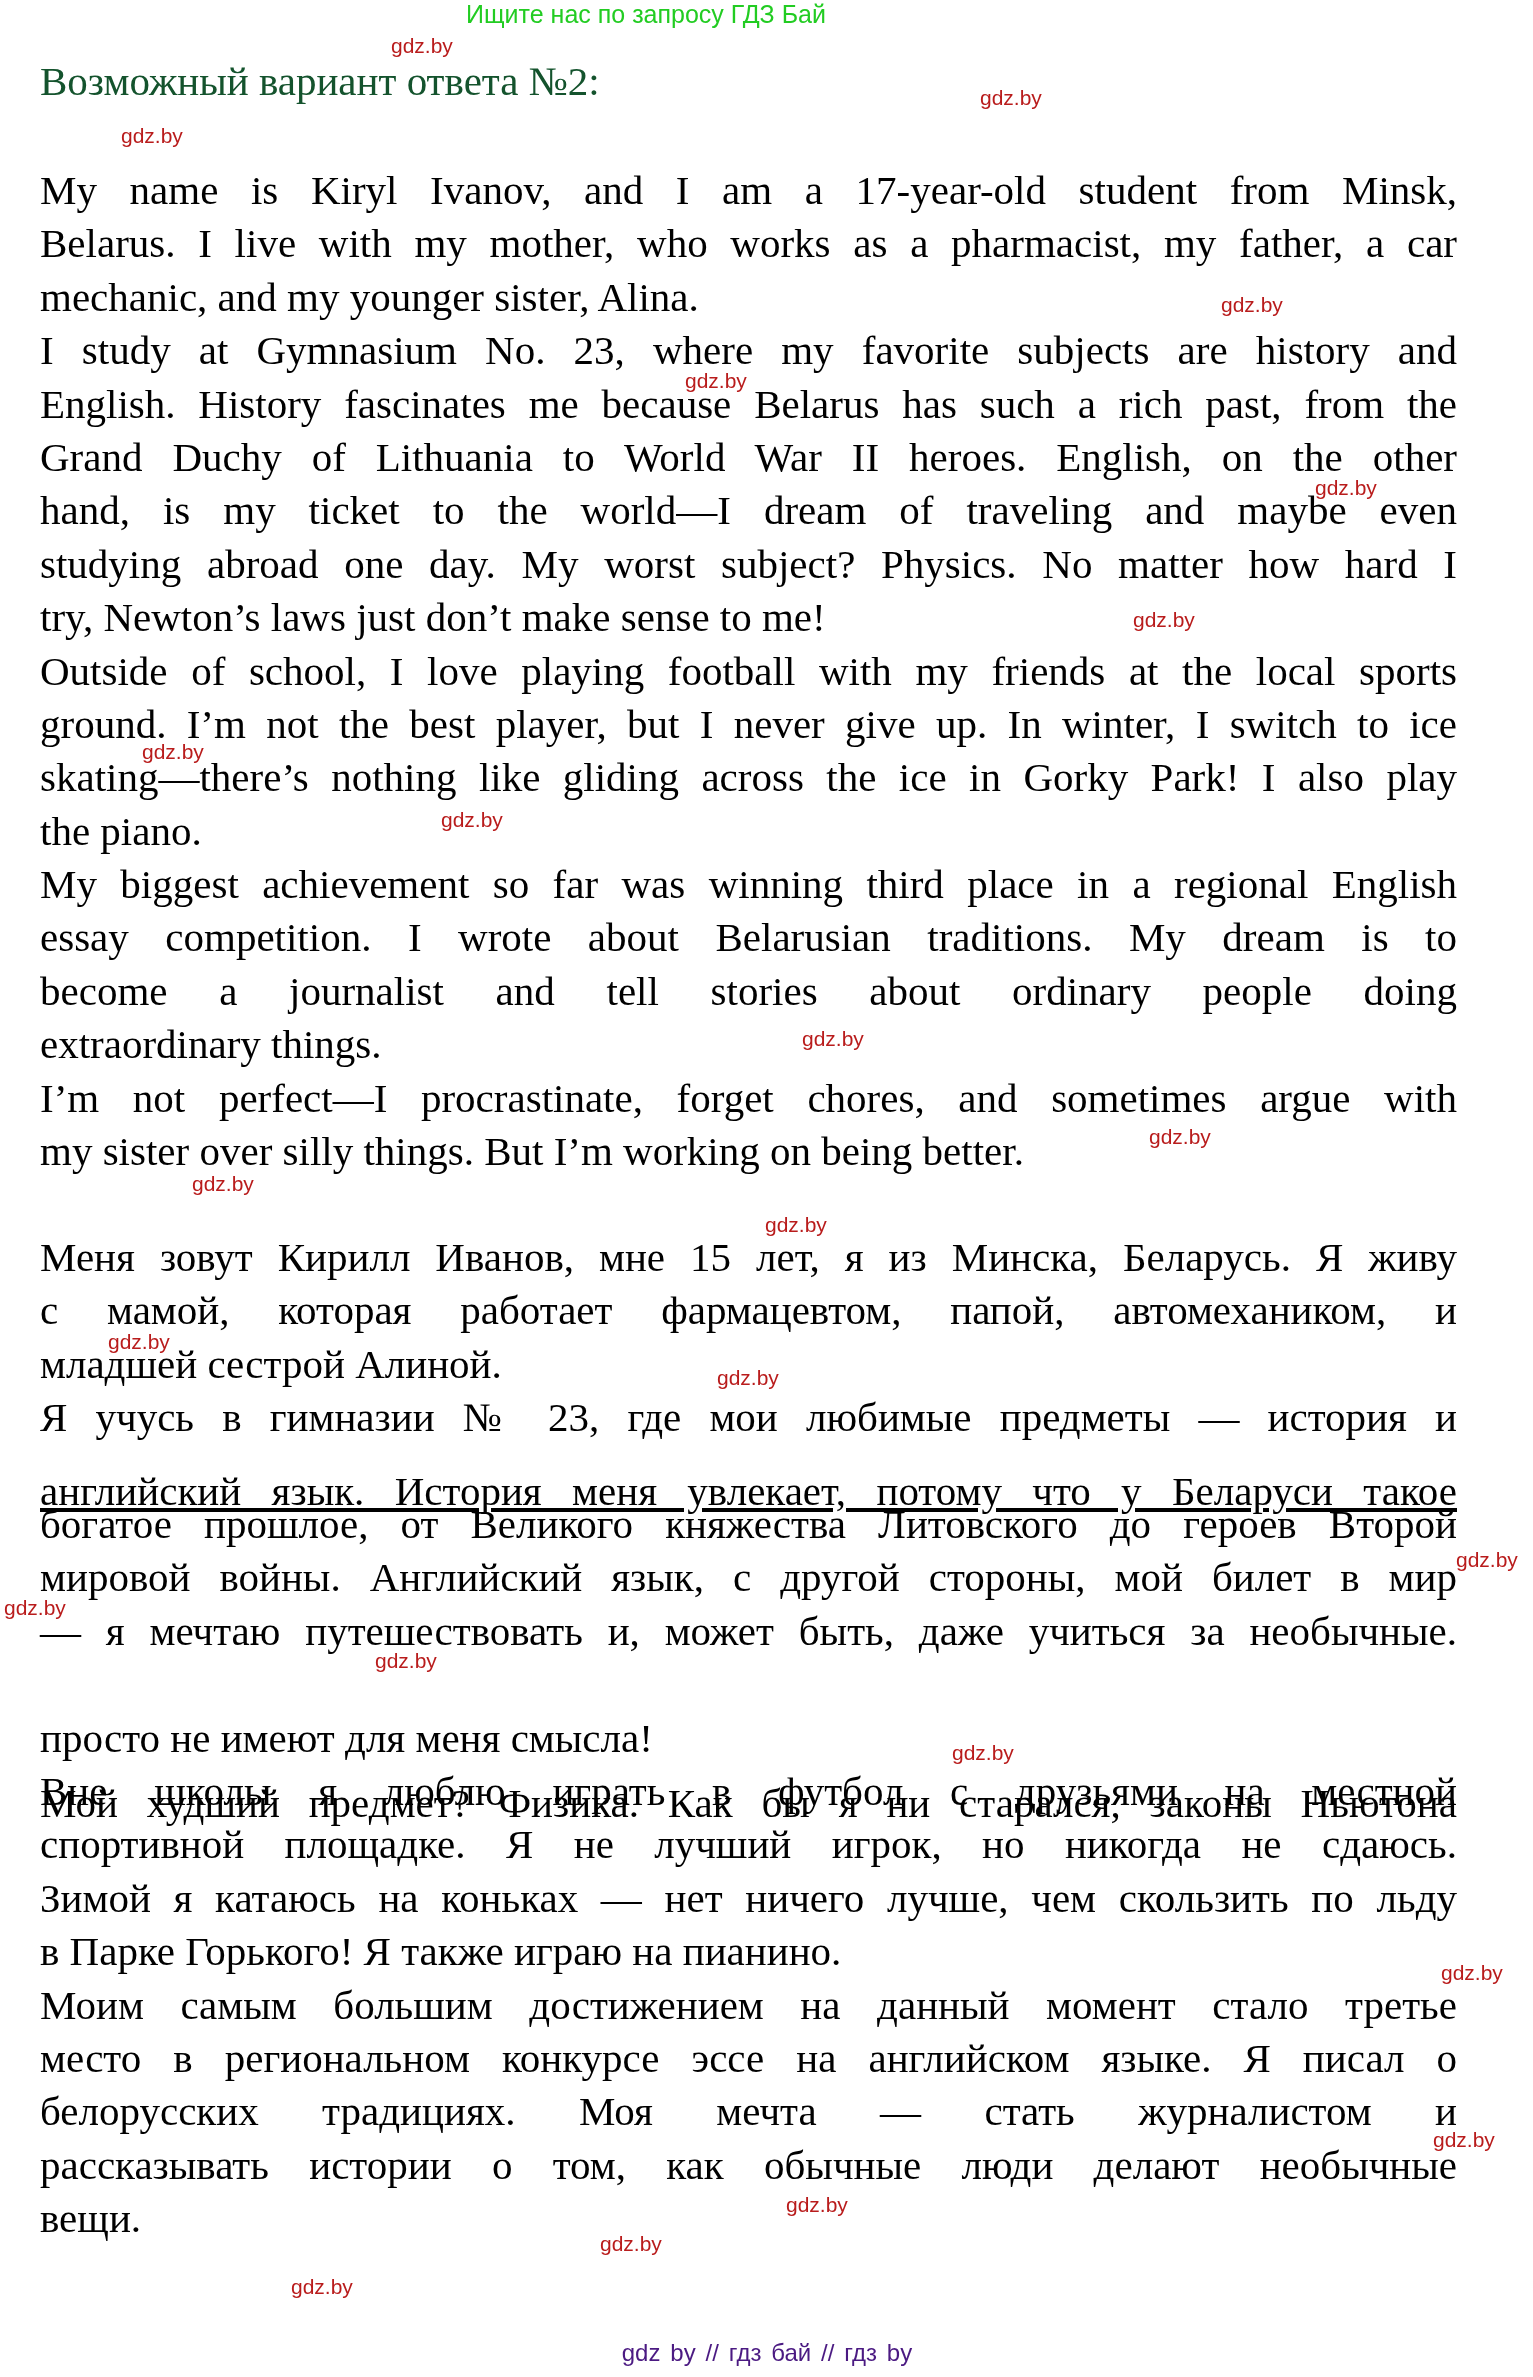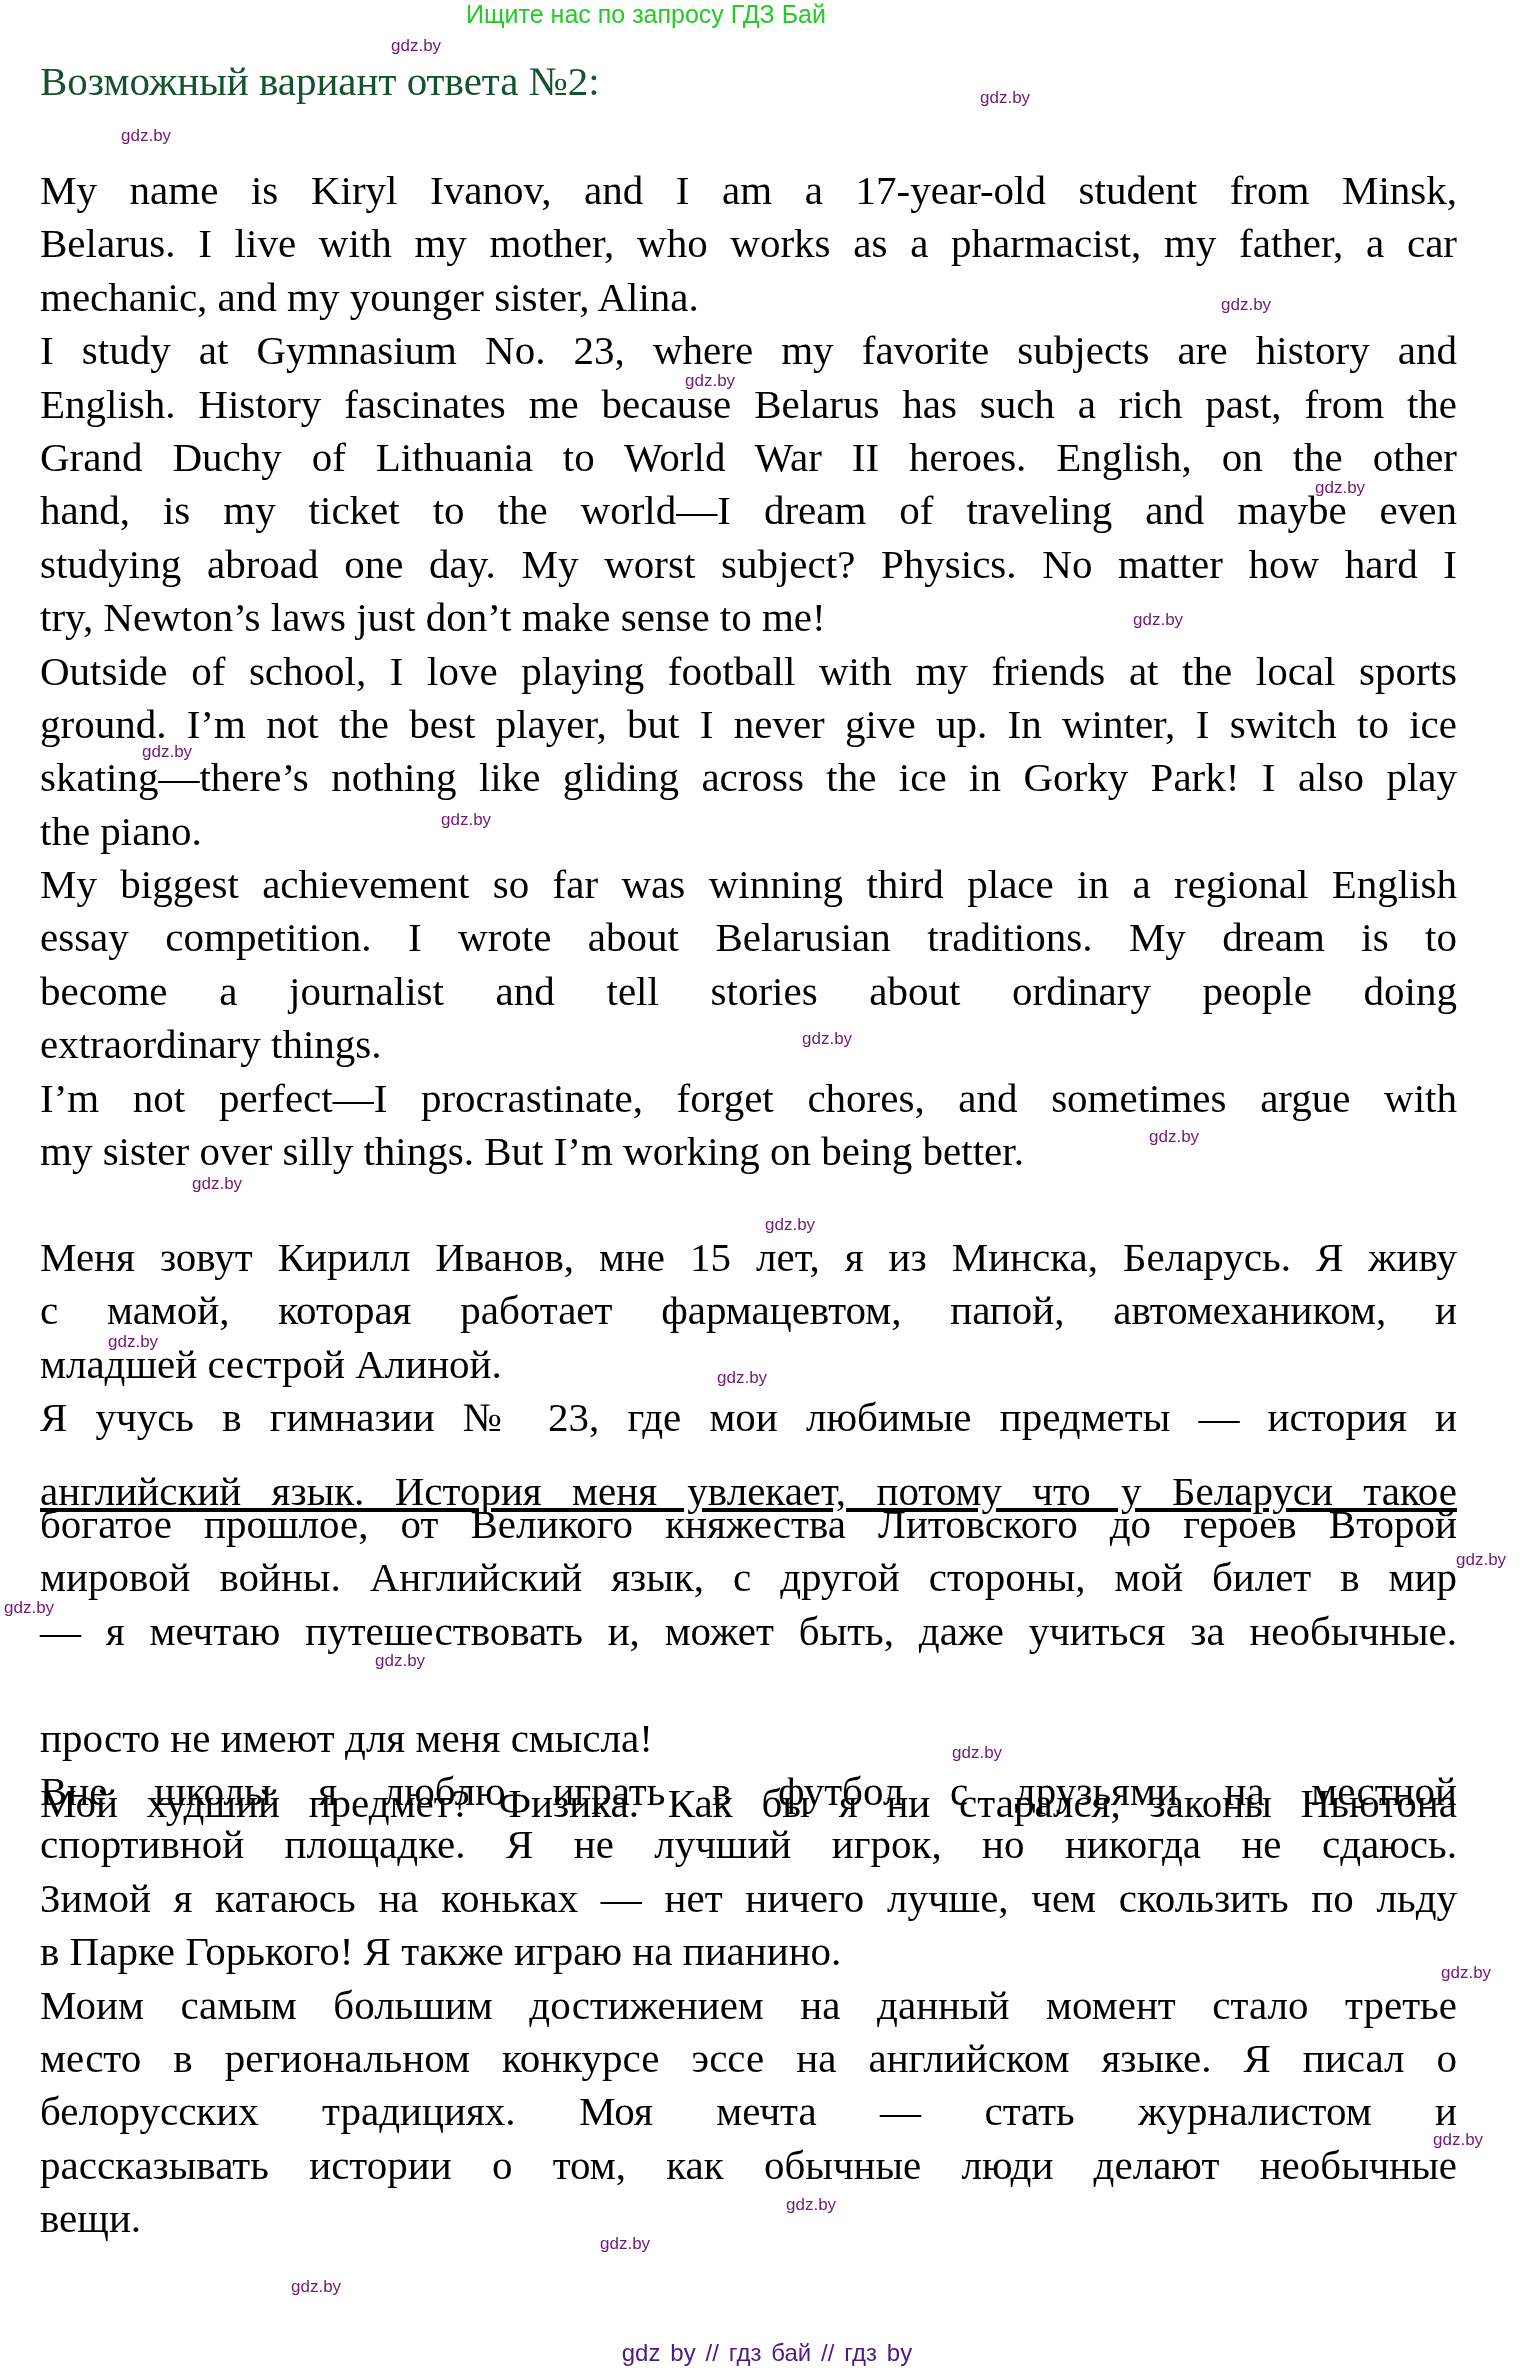--- a/index.html
+++ b/index.html
@@ -1,21 +1,21 @@
 <!DOCTYPE html>
 <html style="font-size:12.8px"><head>
 <meta charset="utf-8">
 <style>
   html,body{margin:0;padding:0;background:#ffffff;}
   body{width:1534px;height:2377px;position:relative;overflow:hidden;}
   .top-banner{position:absolute;top:0;left:0;width:1292px;text-align:center;font-family:"Liberation Sans",sans-serif;font-size:25px;color:#22cc22;line-height:29px;}
   .line{position:absolute;left:40px;width:1417px;font-family:"Liberation Serif",serif;font-size:41px;line-height:48px;color:#000;white-space:nowrap;overflow:visible;}
   .line.j{text-align:justify;text-align-last:justify;white-space:normal;height:48px;}
   .heading{position:absolute;left:40px;font-family:"Liberation Serif",serif;font-size:41px;line-height:48px;color:#14532d;}
-  .wm{position:absolute;font-family:"Liberation Sans",sans-serif;font-size:17px;color:#701a75;line-height:24px;}
+  .wm{position:absolute;font-family:"Liberation Sans",sans-serif;font-size:21px;color:#b91c1c;line-height:24px;}
   .footer{position:absolute;top:2338px;left:0;width:1534px;text-align:center;font-family:"Liberation Sans",sans-serif;font-size:24px;color:#4b1a82;line-height:29px;word-spacing:3.2px;}
 </style>
 </head>
 <body>
 
 <div class="top-banner">Ищите нас по запросу ГДЗ Бай</div>
 
 <div class="heading" style="top:57px;">Возможный вариант ответа №2:</div>
 
 <div id="en-block">

